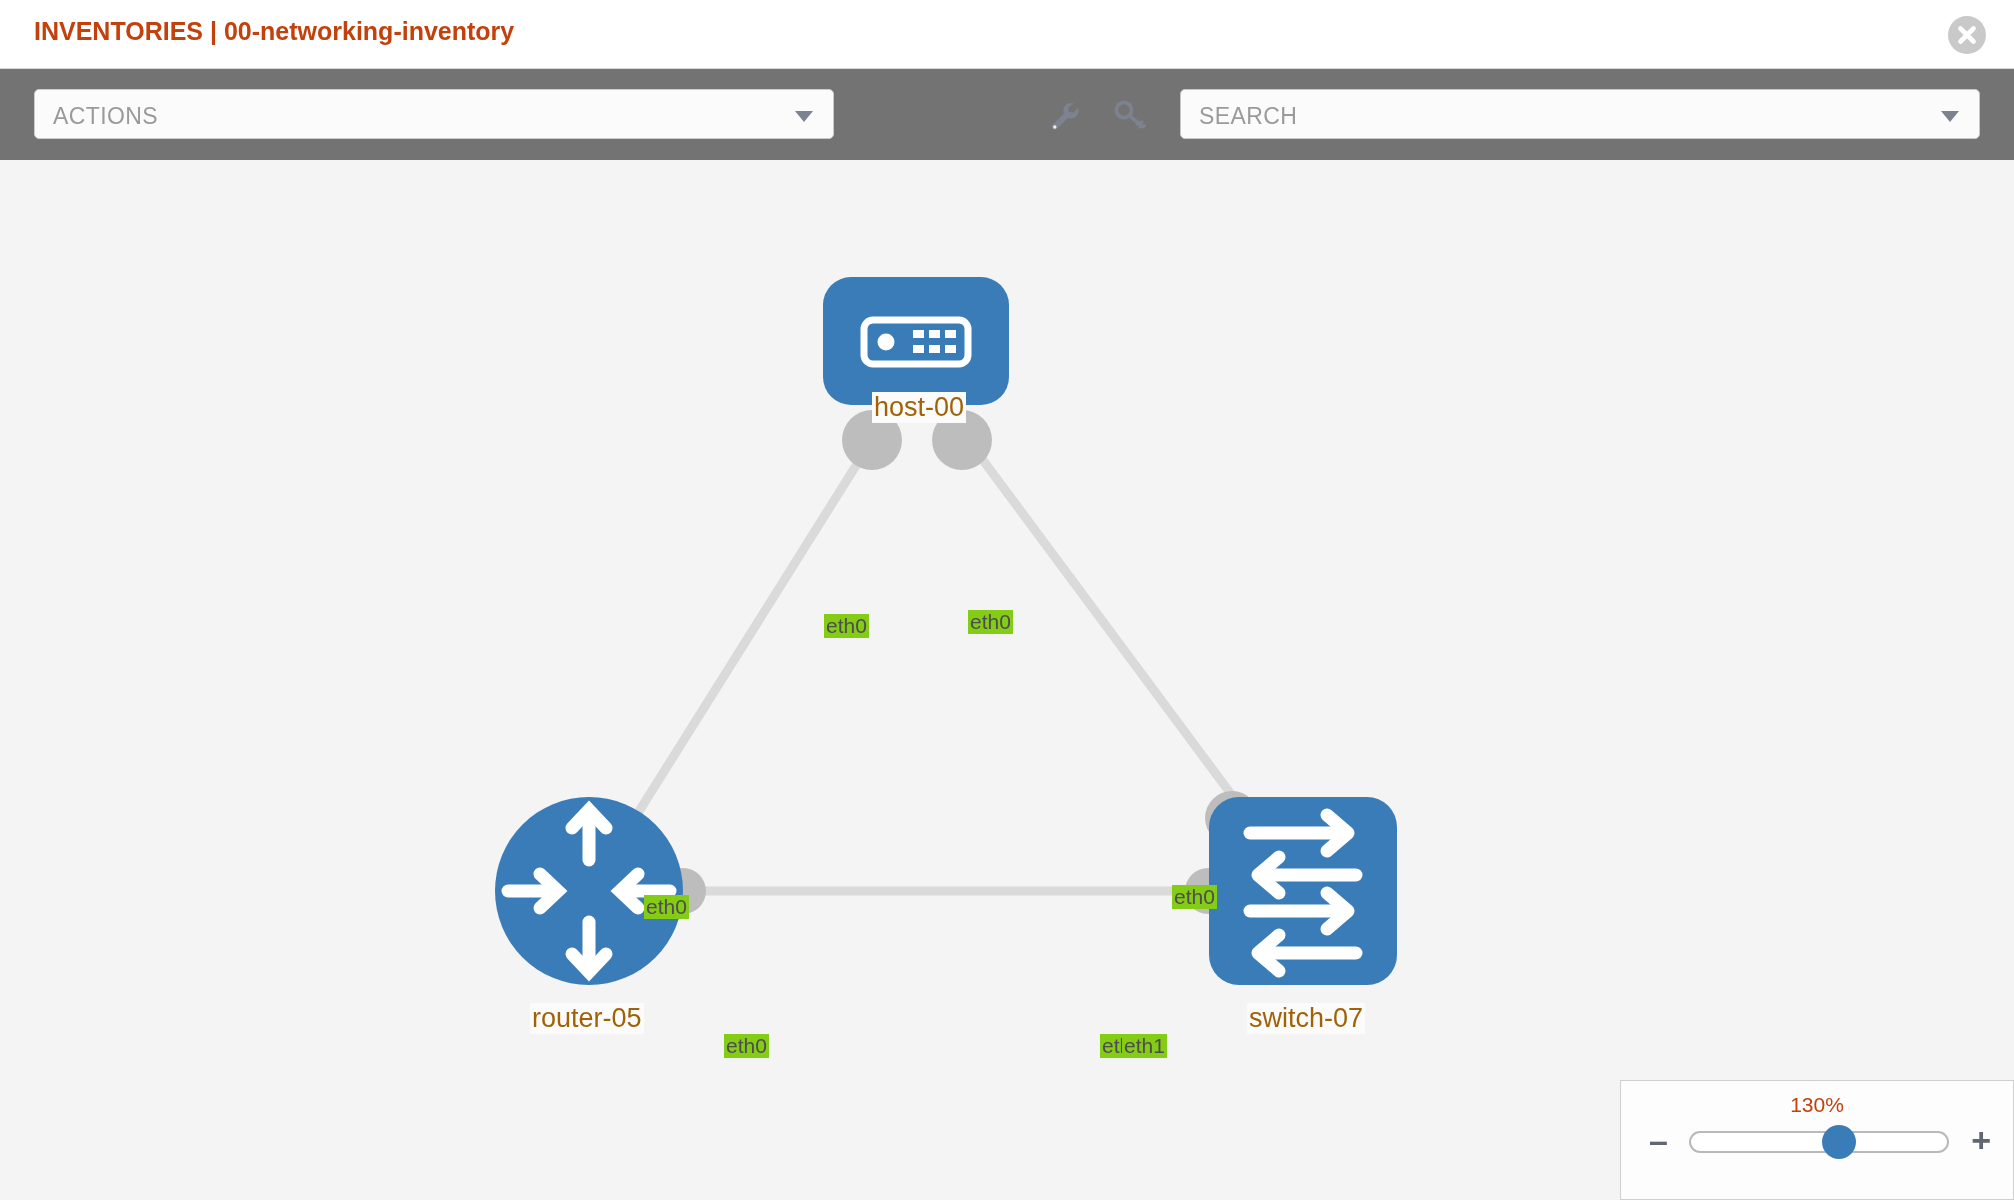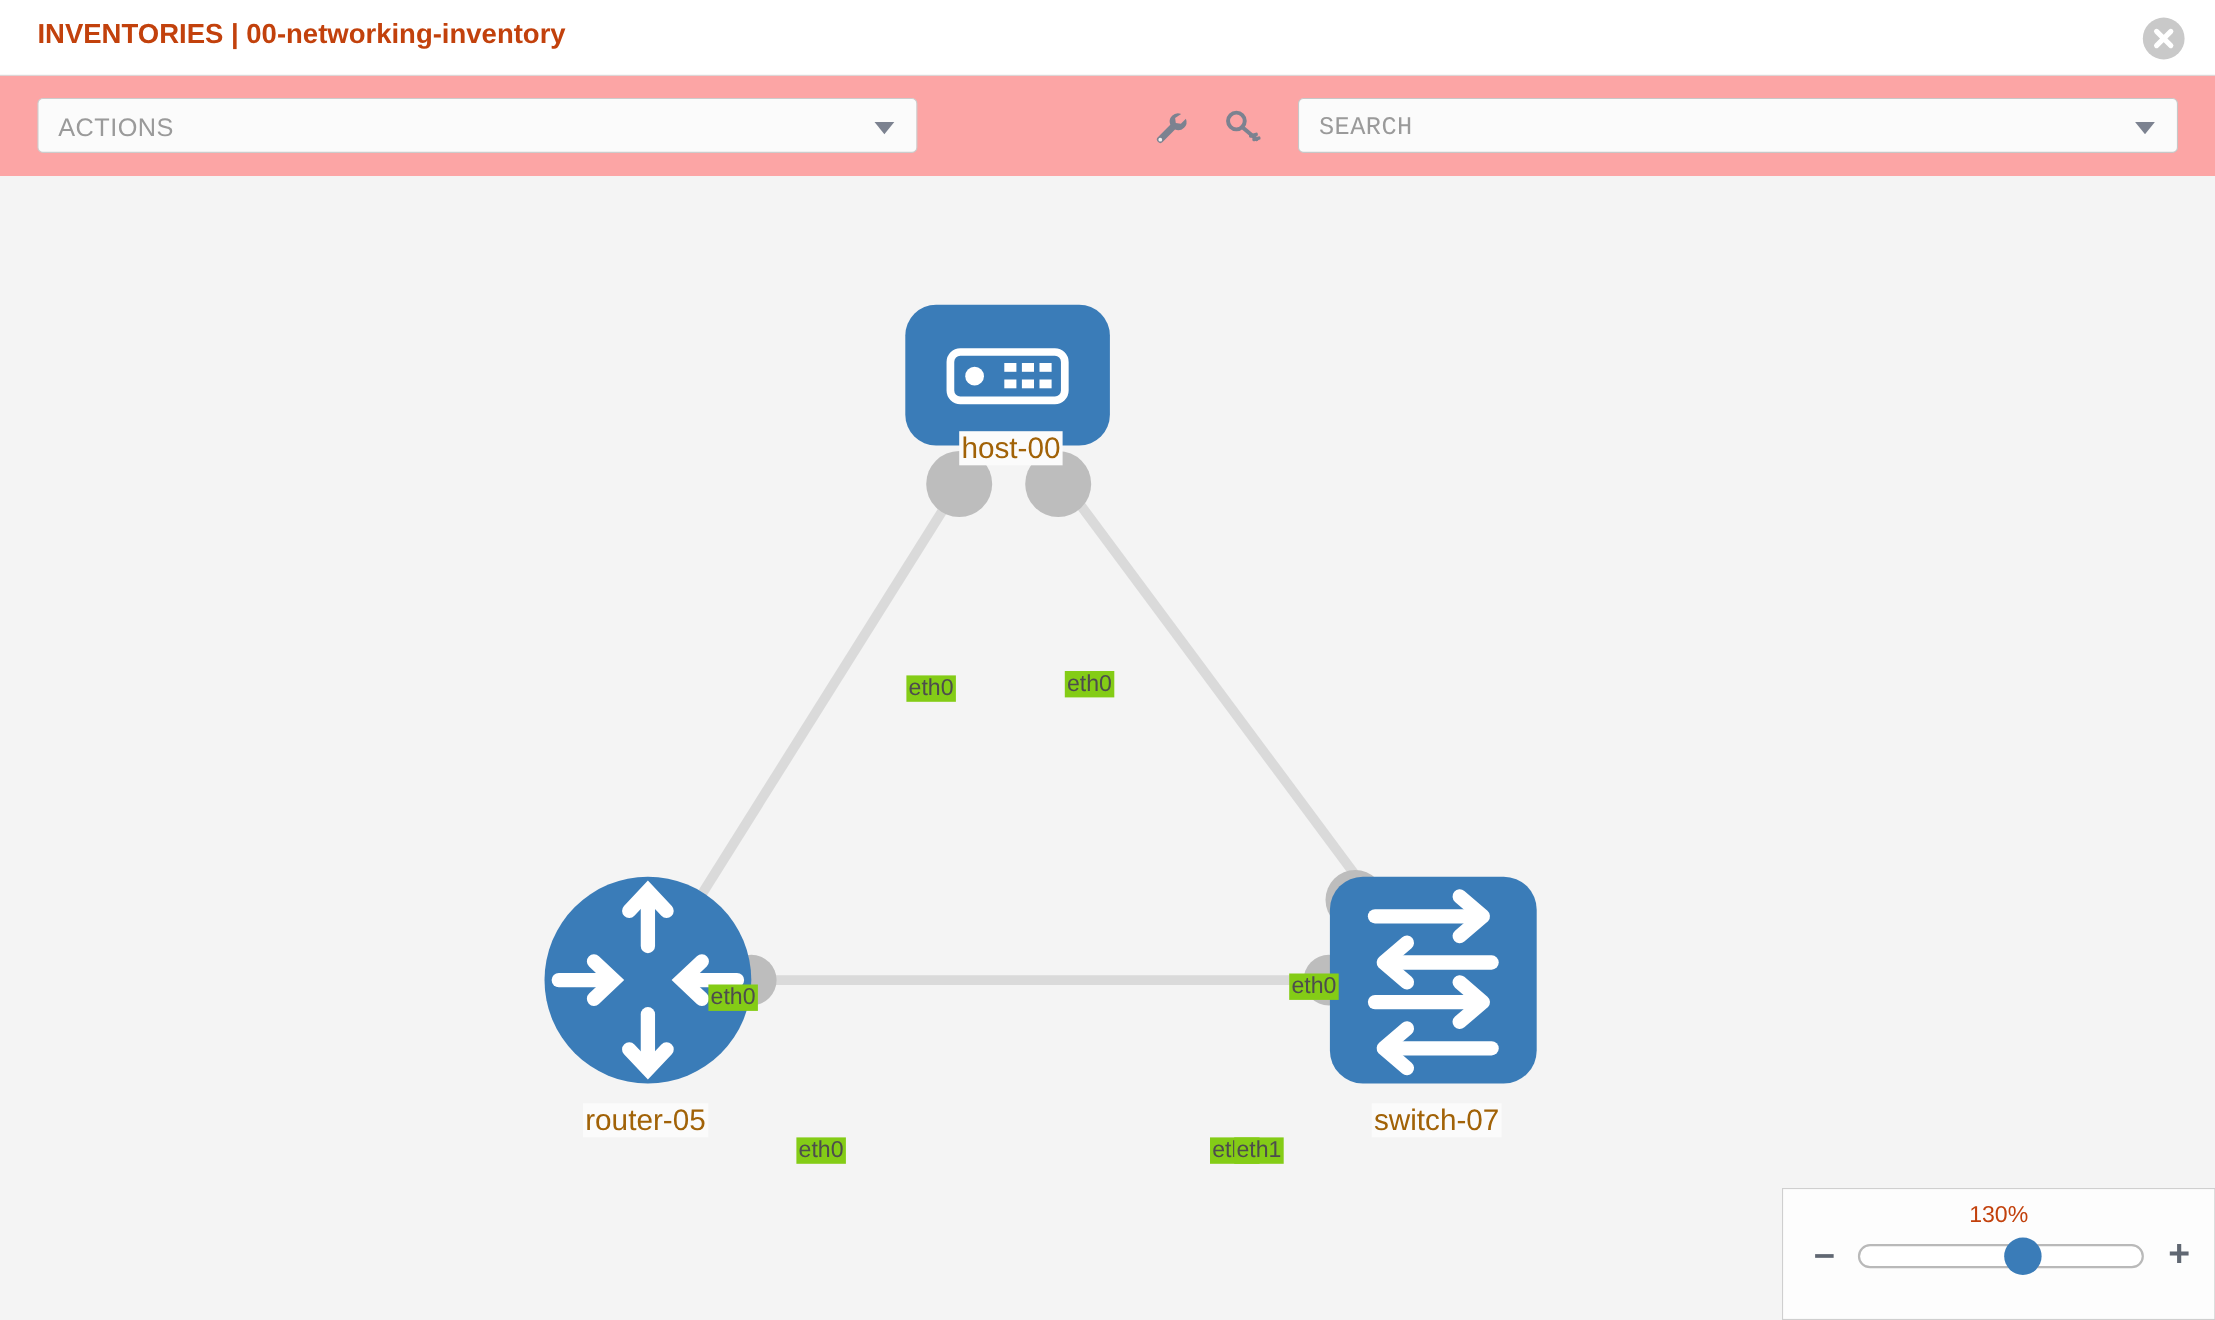--- a/index.html
+++ b/index.html
@@ -26,21 +26,21 @@
   }
   .close-btn {
     position: absolute; right: 26px; top: 14px;
     width: 42px; height: 42px; cursor: pointer;
   }
 
   
   .toolbar {
     position: absolute; top: 69px; left: 0;
     width: 2014px; height: 106px;
-    background: #fca5a5;
+    background: #737373;
     border-bottom: 7px solid #22c55e;
   }
   .actions-select {
     position: absolute; left: 34px; top: 20px;
     width: 800px; height: 50px;
     background: #fbfbfb;
     border: 1px solid #cccccc;
     border-radius: 5px;
   }
   .actions-select .label {
@@ -60,21 +60,20 @@
   }
   #wrench-icon { left: 1043px; }
   #key-icon    { left: 1110px; }
 
   .search-box {
     position: absolute; left: 1180px; top: 20px;
     width: 800px; height: 50px;
     background: #fbfbfb;
     border: 1px solid #c7c7c7;
     border-radius: 5px;
-    font-family: Liberation Mono, monospace;
   }
   .search-box .label {
     position: absolute; left: 18px; top: 13px;
     font-size: 23px; color: #9a9a9a; letter-spacing: .4px;
   }
 
   
   .canvas {
     position: absolute; top: 160px; left: 0;
     width: 2014px; height: 1040px;

